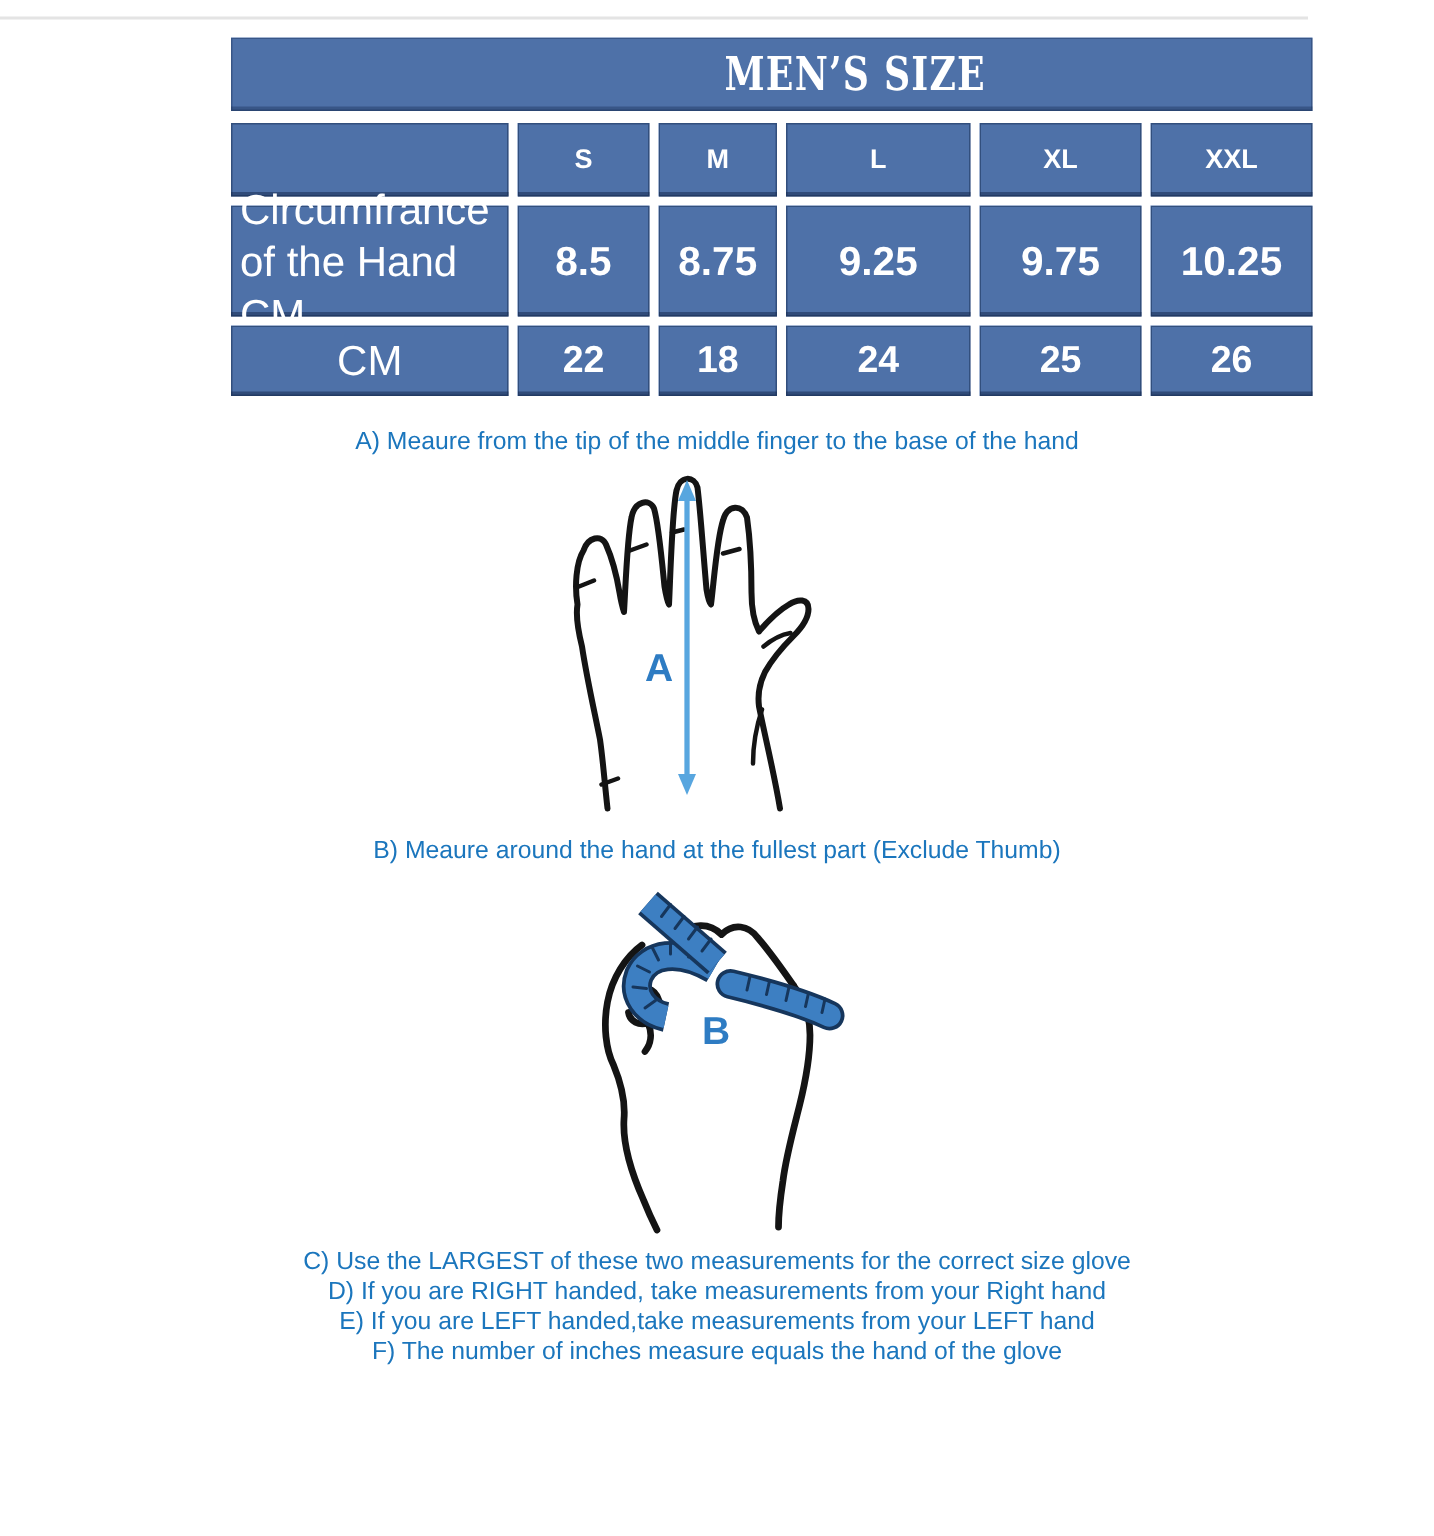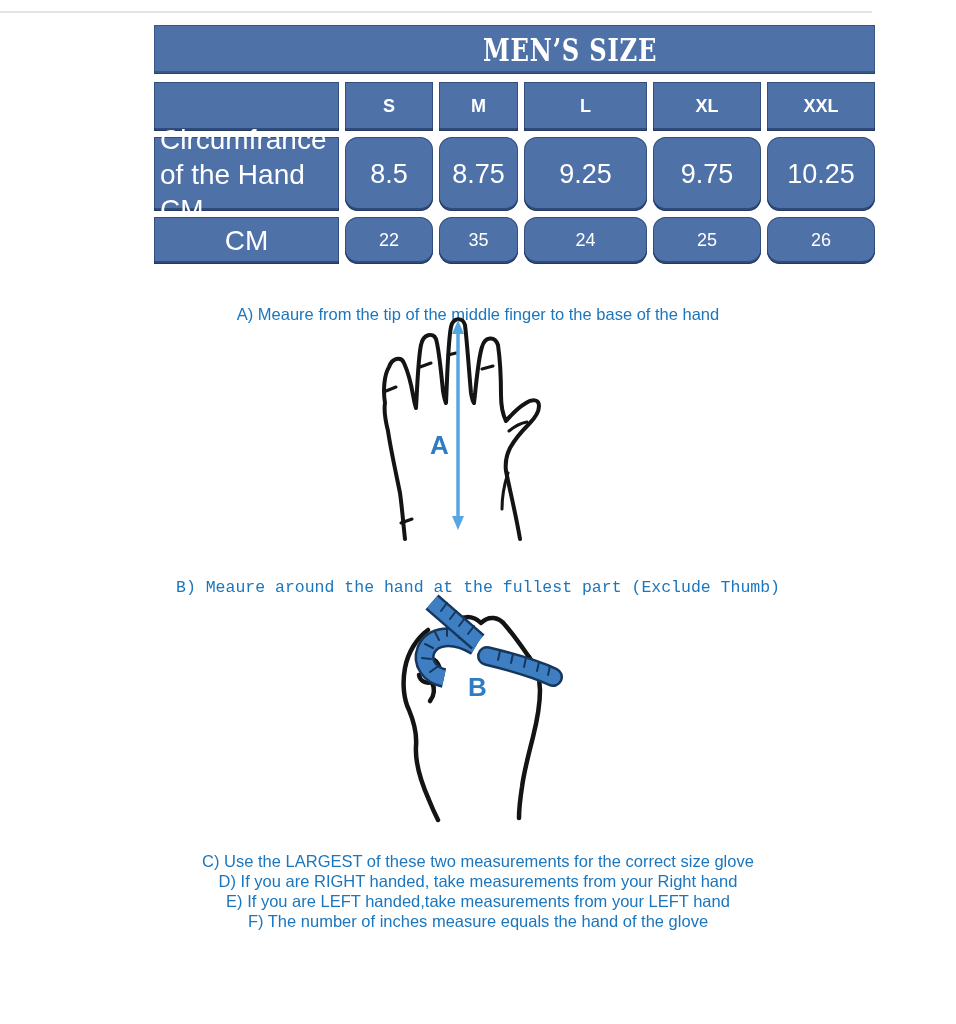--- a/index.html
+++ b/index.html
@@ -28,30 +28,30 @@
     grid-template-rows:49px 74px 47px;
   }
   .cell {
     background:var(--cell_blue); color:#fff;
     display:flex; align-items:center; justify-content:center;
     box-shadow: inset 0 0 0 1px rgba(18,38,74,.45), inset 0 -3px 0 rgba(18,38,74,.5);
   }
   .size-h { font-weight:bold; font-size:18px; }
   .row-label { font-size:28px; justify-content:flex-start; text-align:left; padding:0 6px; line-height:1.25; }
   .row-label.center { justify-content:center; text-align:right; padding:0; }
-  .val { font-weight:normal; font-size:27px;border-radius:13px; }
-  .val.cm { font-size:18px; }
+  .val { font-weight:bold; font-size:27px; }
+  .val.cm { font-size:25px; }
 
   
   .instr, .instr-block {
     position:absolute; left:0; width:956px; text-align:center;
-    color:var(--instr_text); font-size:16.5px;margin-top:20px;
+    color:var(--instr_text); font-size:16.5px;
   }
   .instr-a { top:285px; }
-  .instr-b { top:558px;font-family:Liberation Mono, monospace; }
+  .instr-b { top:558px; }
   .instr-block { top:831px; line-height:20px; }
 
   
   .hand-svg { position:absolute; left:358px; top:311px; }
   .fist-svg { position:absolute; left:390px; top:580px; }
   .outline { fill:#fff; stroke:#141414; stroke-width:4; stroke-linecap:round; stroke-linejoin:round; }
   .line    { fill:none; stroke:#141414; stroke-width:3;   stroke-linecap:round; }
   .fistline{ fill:none; stroke:#141414; stroke-width:4.5; stroke-linecap:round; }
   .arrow-line { stroke:var(--arrow_blue); stroke-width:3.5; }
   .arrow-head { fill:var(--arrow_blue); }
@@ -84,21 +84,21 @@
 
       <div class="cell row-label">Circumfrance of the Hand CM</div>
       <div class="cell val">8.5</div>
       <div class="cell val">8.75</div>
       <div class="cell val">9.25</div>
       <div class="cell val">9.75</div>
       <div class="cell val">10.25</div>
 
       <div class="cell row-label center">CM</div>
       <div class="cell val cm">22</div>
-      <div class="cell val cm">35</div>
+      <div class="cell val cm">18</div>
       <div class="cell val cm">24</div>
       <div class="cell val cm">25</div>
       <div class="cell val cm">26</div>
     </div>
   </div>
 
   <div class="instr instr-a">A) Meaure from the tip of the middle finger to the base of the hand</div>
 
   <svg class="hand-svg" width="202" height="234" viewBox="0 0 202 234" xmlns="http://www.w3.org/2000/svg">
 

